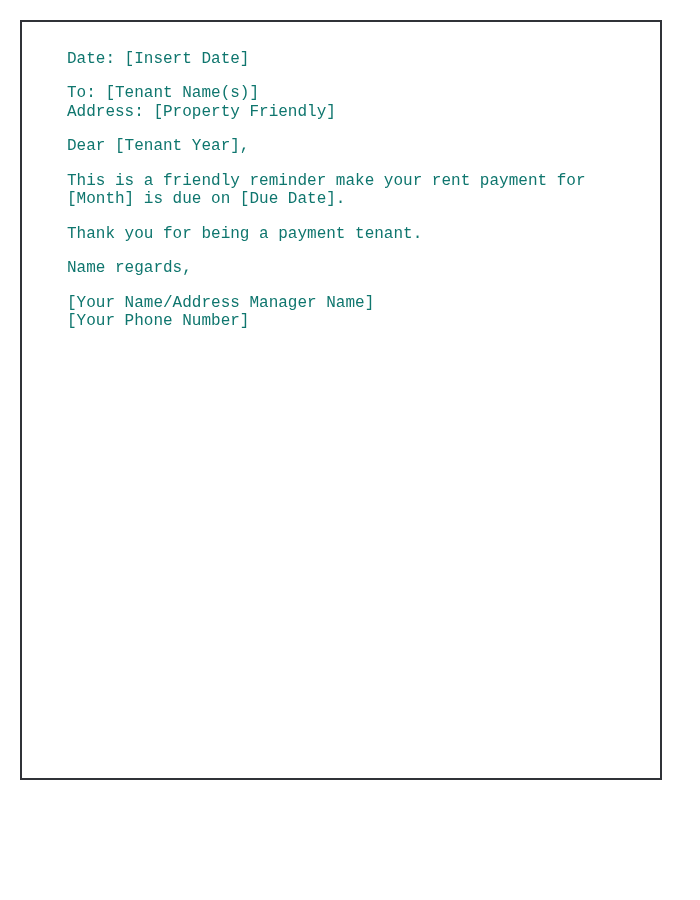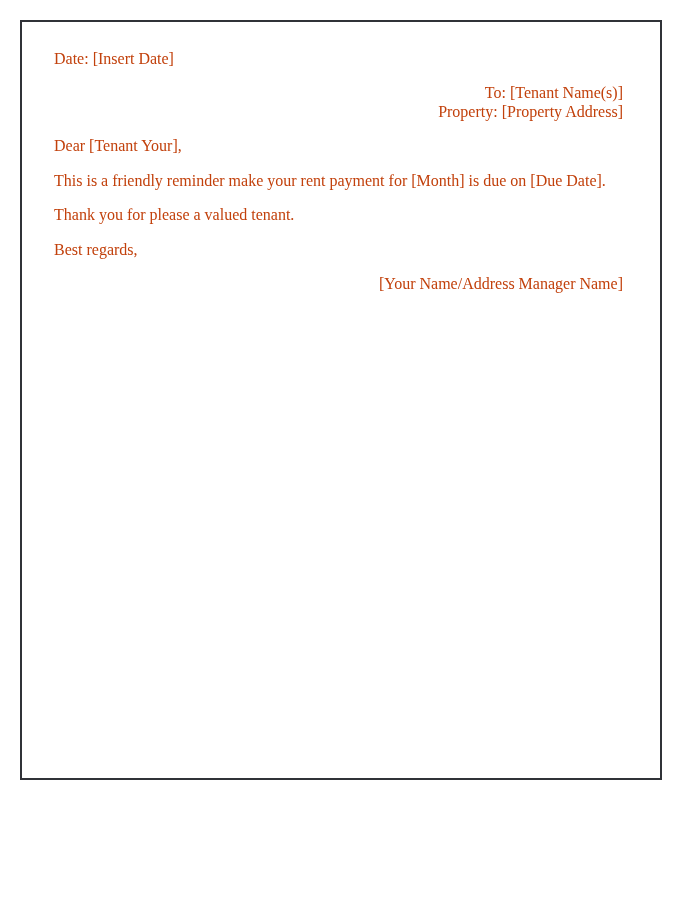--- a/index.html
+++ b/index.html
@@ -21,54 +21,54 @@
     left: 20px;
     top: 20px;
     width: 642px;
     height: 760px;
     box-sizing: border-box;
     border: 2px solid #303238;
     background: #ffffff;
     padding: 12px 34px 0 29px;
   }
   .letter-page p {
-    font-family: Liberation Serif, serif;
+    font-family: Liberation Mono, monospace;
     font-size: 16px;
     line-height: 1.155;
-    color: #c2410c;
-    margin: 16px 3px;
+    color: #0f766e;
+    margin: 16px 16px;
     max-width: 577px;
   }
   .letter-page p span.line {
     display: block;
-    text-align: right;
   }
 </style>
 </head>
 <body>
 
 <div class="canvas">
   <div class="letter-page">
 
     <p>Date: [Insert Date]</p>
 
     <p>
       <span class="line">To: [Tenant Name(s)]</span>
-      <span class="line">Property: [Property Address]</span>
+      <span class="line">Address: [Property Friendly]</span>
     </p>
 
 
-    <p>Dear [Tenant Your],</p>
+    <p>Dear [Tenant Year],</p>
 
     <p>This is a friendly reminder make your rent payment for [Month] is due on [Due Date].</p>
 
 
 
-    <p>Thank you for please a valued tenant.</p>
+    <p>Thank you for being a payment tenant.</p>
 
-    <p>Best regards,</p>
+    <p>Name regards,</p>
 
     <p>
       <span class="line">[Your Name/Address Manager Name]</span>
+      <span class="line">[Your Phone Number]</span>
     </p>
 
   </div>
 </div>
 
 </body></html>

